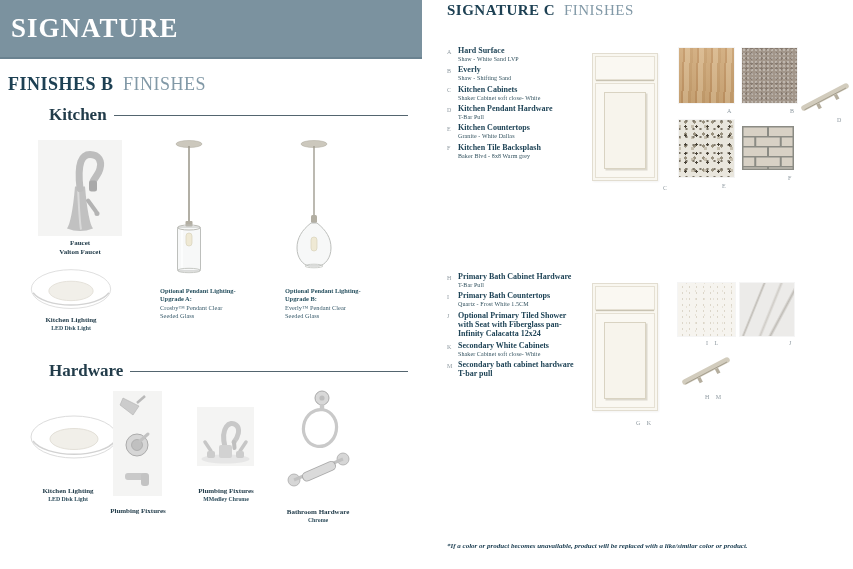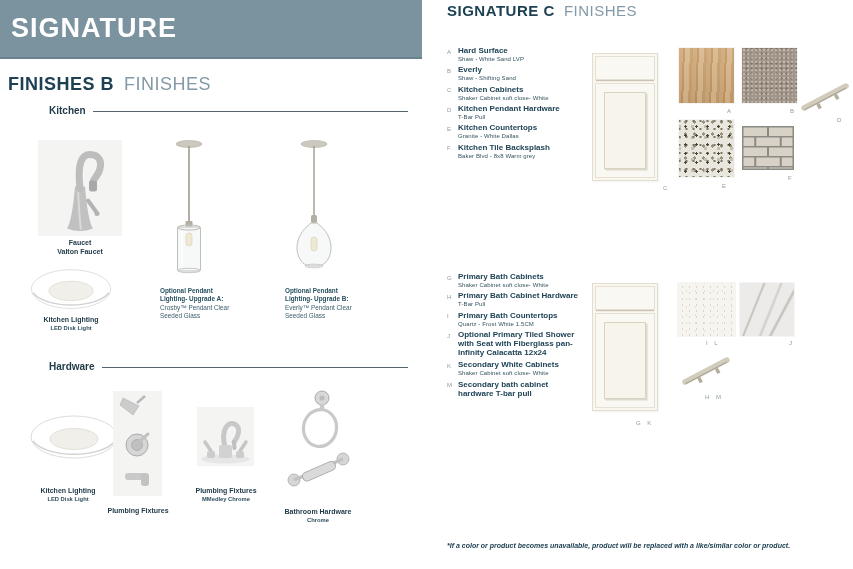--- a/index.html
+++ b/index.html
@@ -1,34 +1,34 @@
 <!DOCTYPE html>
 <html><head>
 <meta charset="utf-8">
 <style>
   html,body{margin:0;padding:0;background:#ffffff;}
   #page{position:relative;width:853px;height:569px;background:#ffffff;overflow:hidden;
-        font-family:Liberation Sans, sans-serif;outline:1px solid #e8e8e8;}
+        font-family:Liberation Serif, serif;outline:1px solid #e8e8e8;}
 
   
   .banner{position:absolute;left:0;top:0;width:422px;height:59px;background:#7b929f;
           border-bottom:2px solid #6a8290;display:flex;align-items:center;padding-left:11px;box-sizing:border-box;}
   .banner .bp{font-size:27px;font-weight:700;color:#ffffff;letter-spacing:1px;}
   .banner .bs{font-size:27px;font-weight:300;color:#eef3f5;letter-spacing:2px;margin-left:9px;}
 
   
   .sec-heading{position:absolute;white-space:nowrap;}
   .sec-heading .hp{font-weight:700;color:#1d4053;letter-spacing:.5px;}
   .sec-heading .hl{font-weight:400;color:#8299a7;letter-spacing:.5px;margin-left:5px;}
   #fixtures-heading{left:8px;top:74px;font-size:18px;}
   #finishes-heading{left:447px;top:2px;font-size:15px;}
 
   
   .rule-row{position:absolute;display:flex;align-items:center;gap:7px;}
-  .rule-label{font-size:10px;font-weight:700;color:#223c4a;padding-left:41px;}
+  .rule-label{font-size:17px;font-weight:700;color:#223c4a;padding-left:41px;}
   .rule-line{flex:1;height:0;border-top:1.4px solid #54656f;margin-top:1px;}
 
   
   .fig{position:absolute;}
   .fig-bg{background:#f4f4f3;}
   .fig svg{display:block;width:100%;height:100%;}
   .fx-label{position:absolute;text-align:center;color:#223c4a;}
   .fx-title{font-size:7px;font-weight:700;line-height:1.25;display:block;}
   .fx-title2{font-size:7px;font-weight:700;line-height:1.25;display:block;}
   .fx-sub{font-size:5.8px;font-weight:600;color:#2e4d5c;display:block;line-height:1.2;}
@@ -322,27 +322,20 @@
           <rect x="39.75" y="31.5" width="10.75" height="8.5"></rect>
         <rect x="1.5" y="41.5" width="23.5" height="1"></rect>
           <rect x="27" y="41.5" width="23.5" height="1"></rect>
       </g>
     </svg>
   </div>
   <span class="sw-label" style="left:788px;top:175px;">F</span>
 
   <div class="fin-list" style="left:447px;top:273px;">
     <div class="fin-item">
-      <span class="fin-letter">G</span>
-      <span class="fin-body">
-          <span class="fin-title">Primary Bath Cabinets</span>
-          <span class="fin-sub">Shaker Cabinet soft close- White</span>
-        </span>
-    </div>
-    <div class="fin-item">
       <span class="fin-letter">H</span>
       <span class="fin-body">
           <span class="fin-title">Primary Bath Cabinet Hardware</span>
           <span class="fin-sub">T-Bar Pull</span>
         </span>
     </div>
     <div class="fin-item">
       <span class="fin-letter">I</span>
       <span class="fin-body">
           <span class="fin-title">Primary Bath Countertops</span>

